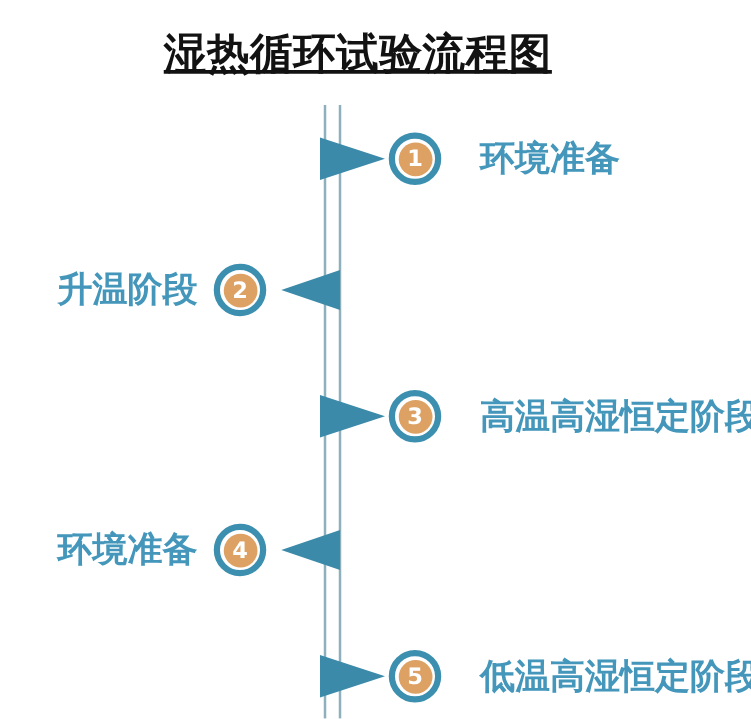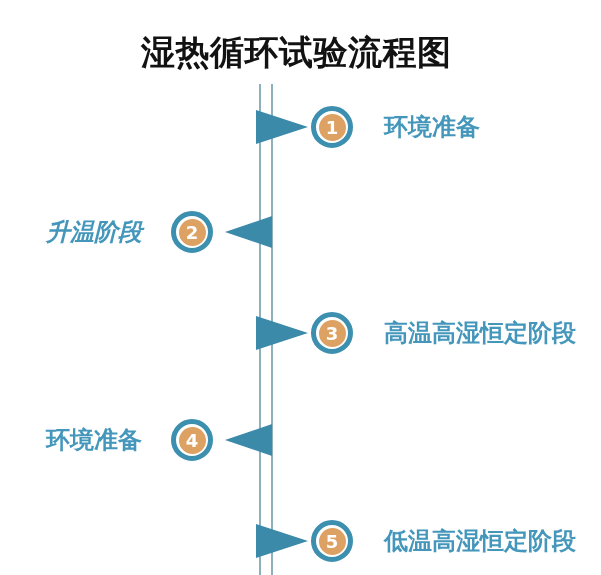--- a/index.html
+++ b/index.html
@@ -4,23 +4,23 @@
 <style>
   html,body{margin:0;padding:0;background:#fff;}
   .canvas{
     position:relative;
     width:601px;height:575px;
     background:#ffffff;
     overflow:hidden;
     font-family:"DejaVu Sans","Liberation Sans",sans-serif;
   }
   .title{
-    position:absolute;left:125px;top:14px;margin:16px;
+    position:absolute;left:125px;top:14px;margin:6px;
     font-size:34px;font-weight:bold;color:#121212;
-    letter-spacing:0.5px;white-space:nowrap;
+    letter-spacing:0.5px;white-space:nowrap;text-decoration:underline;
   }
   .vline{
     position:absolute;top:84px;bottom:0;width:2px;
     background:#8db0bc;
   }
   .vline.l{left:259px;}
   .vline.r{left:271px;}
 
   .tri{position:absolute;width:0;height:0;}
   .tri.right{
@@ -44,27 +44,27 @@
     box-sizing:content-box;
   }
   .badge .inner{
     width:27px;height:27px;border-radius:50%;
     background:#dda263;
     display:flex;align-items:center;justify-content:center;
     font-size:18px;font-weight:bold;color:#ffffff;
   }
   .label{
     position:absolute;
-    font-size:24px;font-weight:bold;color:#4497bb;
+    font-size:28px;font-weight:bold;color:#4497bb;
     white-space:nowrap;line-height:30px;
   }
 
   
   .tri.r1{top:110px;} .badge.r1{top:106px;} .label.r1{top:112px;}
-  .tri.r2{top:216px;} .badge.r2{top:211px;} .label.r2{top:217px;font-style:italic;}
+  .tri.r2{top:216px;} .badge.r2{top:211px;} .label.r2{top:217px;}
   .tri.r3{top:316px;} .badge.r3{top:312px;} .label.r3{top:318px;}
   .tri.r4{top:424px;} .badge.r4{top:419px;} .label.r4{top:425px;}
   .tri.r5{top:524px;} .badge.r5{top:520px;} .label.r5{top:526px;}
 
   .badge.side-right{left:311px;}
   .badge.side-left{left:171px;}
   .label.side-right{left:384px;}
   .label.side-left{left:46px;}
 </style>
 </head>

